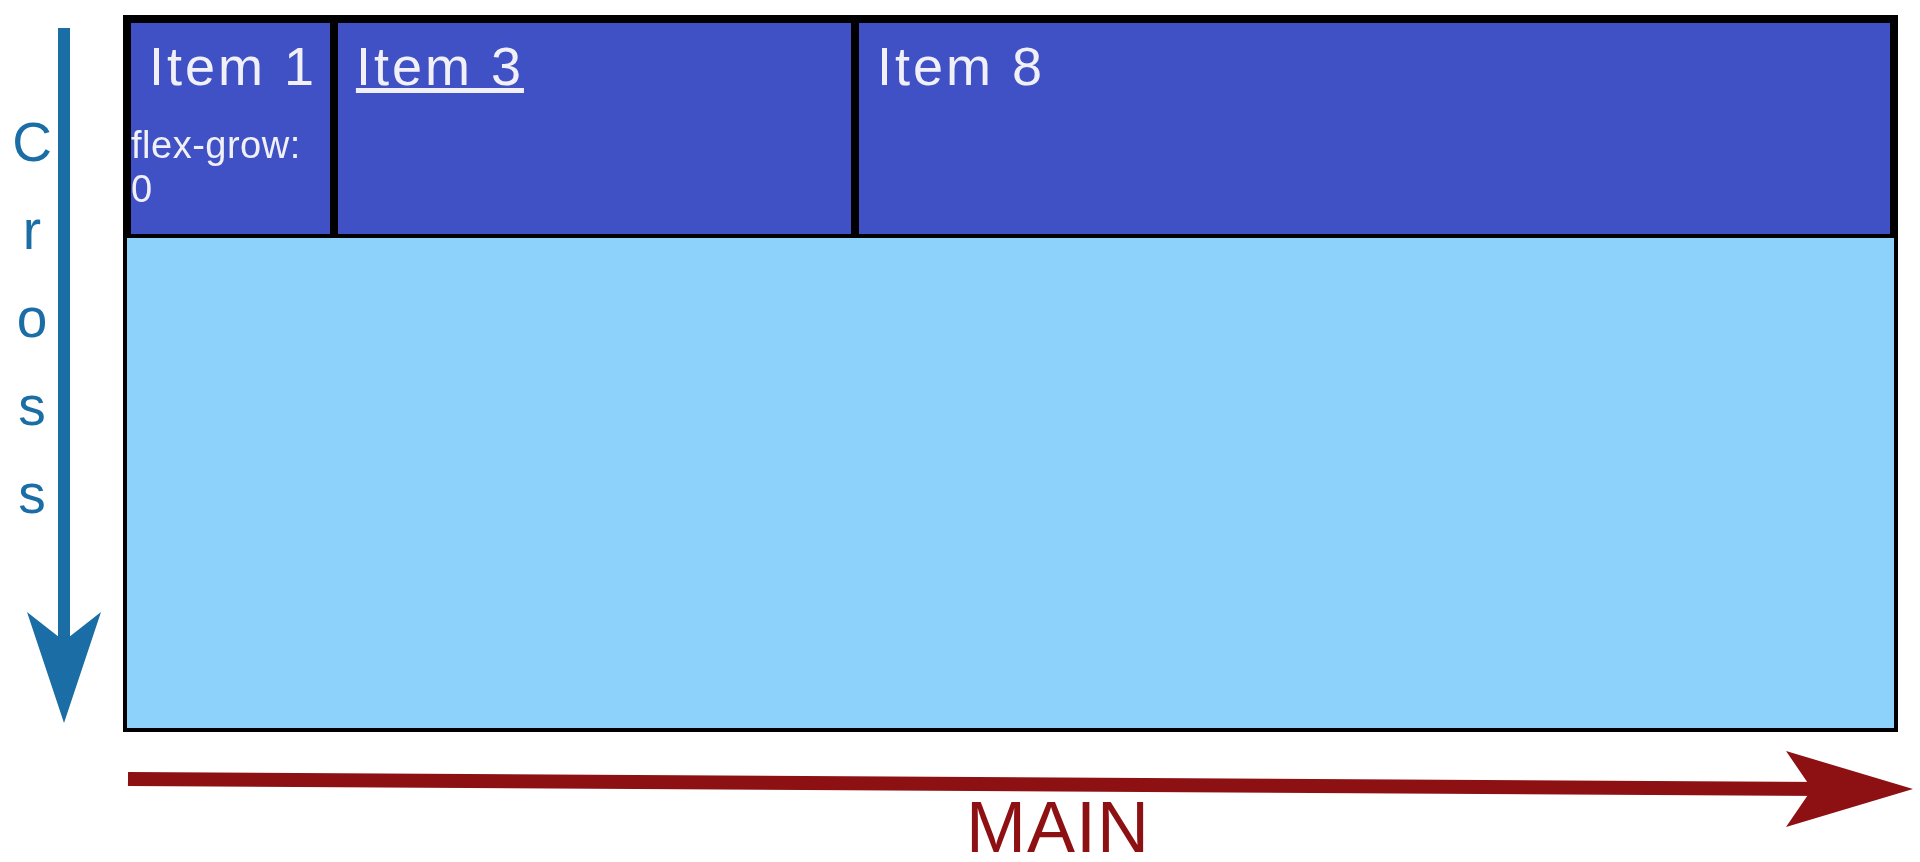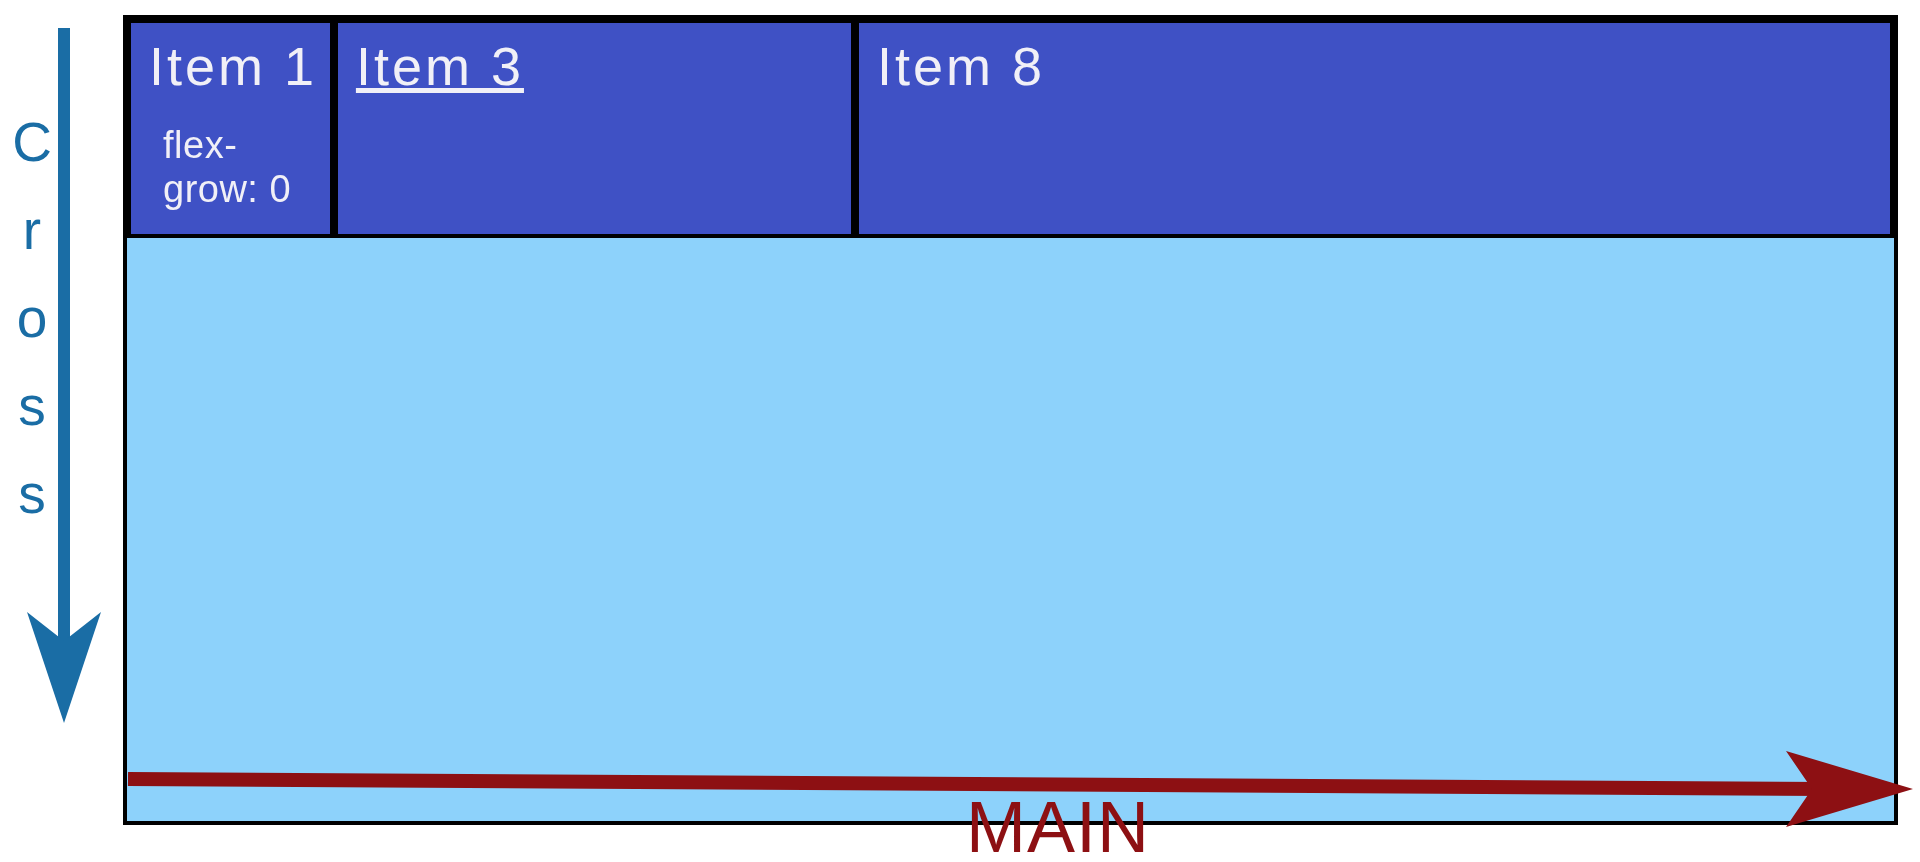--- a/index.html
+++ b/index.html
@@ -17,21 +17,21 @@
     overflow: hidden;
     background: #ffffff;
   }
 
   
   .flex-container {
     position: absolute;
     left: 123px;
     top: 15px;
     width: 1775px;
-    height: 810px;
+    height: 717px;
     box-sizing: border-box;
     background: var(--container_fill, #8dd2fb);
     border: 4px solid var(--border, #000000);
     display: flex;
     align-items: flex-start;
   }
   .item {
     box-sizing: border-box;
     height: 219px;
     border: 4px solid var(--border, #000000);
@@ -50,21 +50,21 @@
   .item .sub {
     font-size: 38px;
     letter-spacing: 0.5px;
     line-height: 1.16;
     margin: 26px 0 0 0;
   }
   .item1 { flex: 0 0 11.71%; }
   .item2 { flex: 0 0 14.88%; }
   .item3 { flex: 0 0 29.49%; text-decoration: underline; }
   .item4 { flex: 1 1 auto; }
-  .item1 .sub { margin-left: -18px; padding-left: 32px; }
+  .item1 .sub { margin-left: -18px; }
 
   
   .axis-overlay {
     position: absolute;
     left: 0;
     top: 0;
     width: 1920px;
     height: 862px;
     pointer-events: none;
   }

